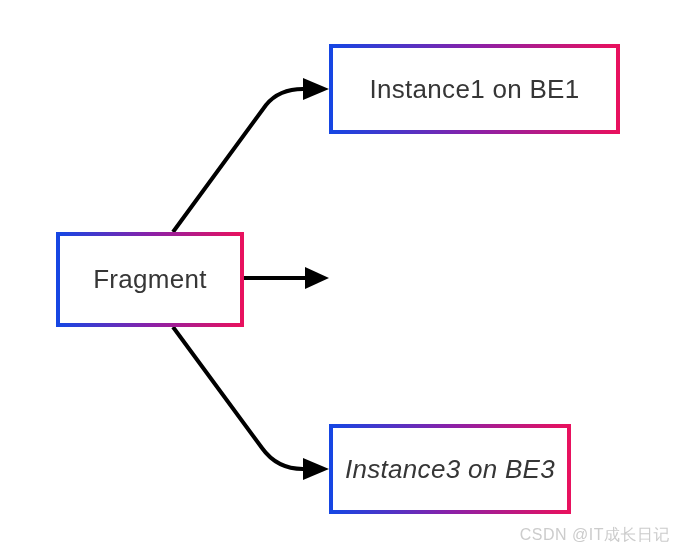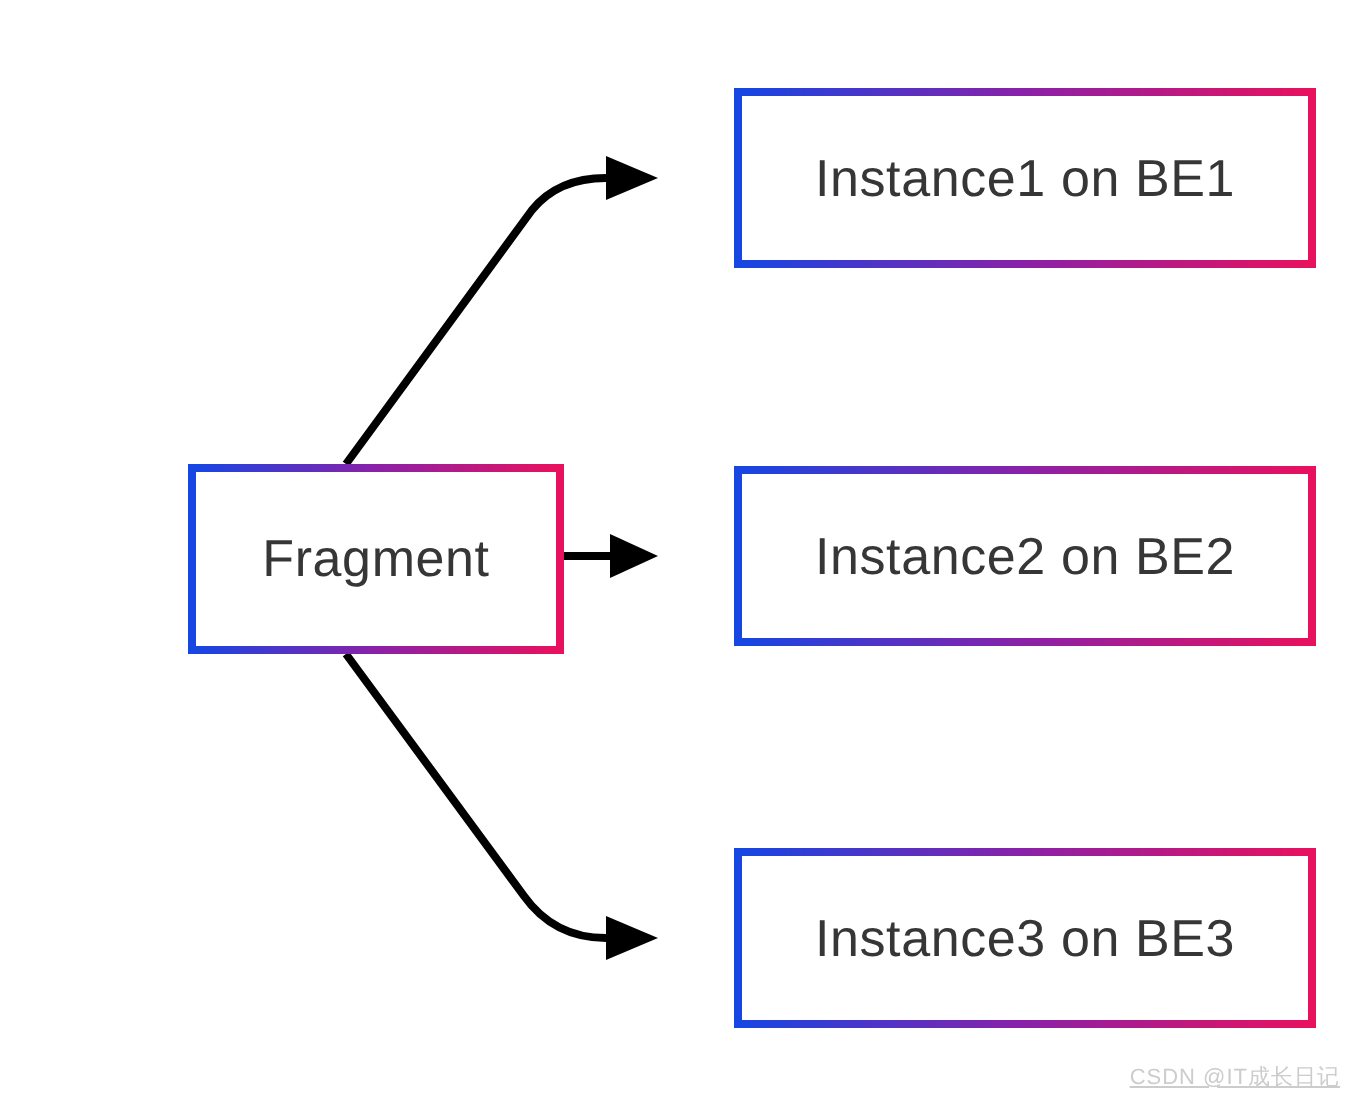--- a/index.html
+++ b/index.html
@@ -36,34 +36,32 @@
     background: var(--node-fill, #ffffff);
     border: 4px solid #1646e3;
     border-image: linear-gradient(90deg,
       var(--node-border-gradient-start, #1646e3) 0%,
       var(--node-border-gradient-mid, #8a21a8) 50%,
       var(--node-border-gradient-end, #e8115e) 100%) 1;
     color: var(--node-text, #363636);
     font-size: 26px;
     letter-spacing: 0.3px;
     white-space: nowrap;
-    margin-left: 38px;
   }
   .node-fragment  { left: 56px;  top: 232px; width: 188px; height: 95px; }
   .node-instance1 { left: 329px; top: 44px;  width: 291px; height: 90px; }
   .node-instance2 { left: 329px; top: 233px; width: 291px; height: 90px; }
-  .node-instance3 { left: 329px; top: 424px; width: 291px; height: 90px; }
+  .node-instance3 { left: 329px; top: 424px; width: 242px; height: 90px; font-style: italic; }
   .watermark {
     position: absolute;
     right: 6px;
     bottom: 4px;
-    font-size: 11px;
+    font-size: 16px;
     color: var(--watermark-color, #cccccc);
     letter-spacing: 0.5px;
-    text-decoration: underline;
   }
 </style>
 </head>
 <body>
 
 <div class="canvas">
 
   <svg class="edges-layer" viewBox="0 0 676 550" aria-hidden="true">
     <g>
       <path class="edge-line" d="M 173 232 L 266 105 Q 279 89 303 89"></path>
@@ -80,23 +78,20 @@
   </svg>
 
   <div class="node node-fragment">
     <span class="node-label">Fragment</span>
   </div>
 
   <div class="node node-instance1">
     <span class="node-label">Instance1 on BE1</span>
   </div>
 
-  <div class="node node-instance2">
-    <span class="node-label">Instance2 on BE2</span>
-  </div>
 
   <div class="node node-instance3">
     <span class="node-label">Instance3 on BE3</span>
   </div>
 
   <div class="watermark">CSDN @IT成长日记</div>
 
 </div>
 
 </body></html>

